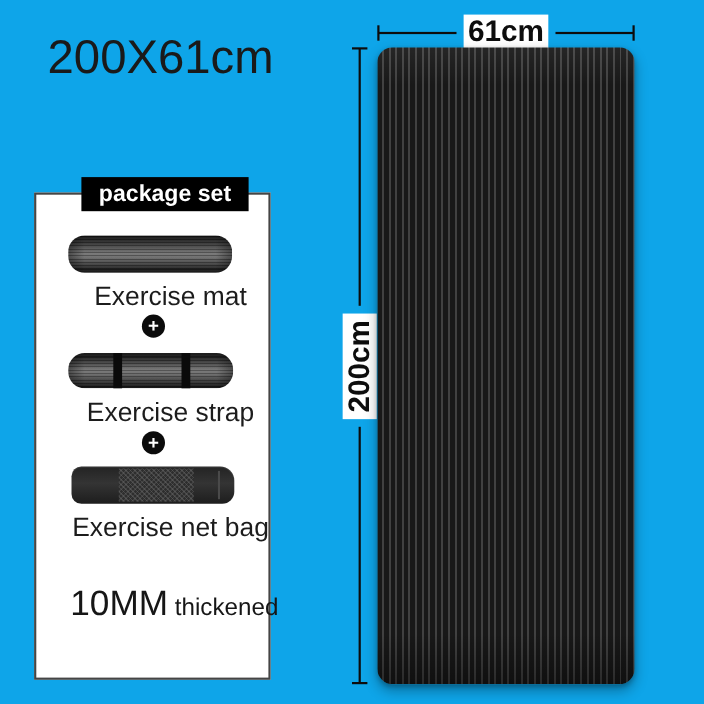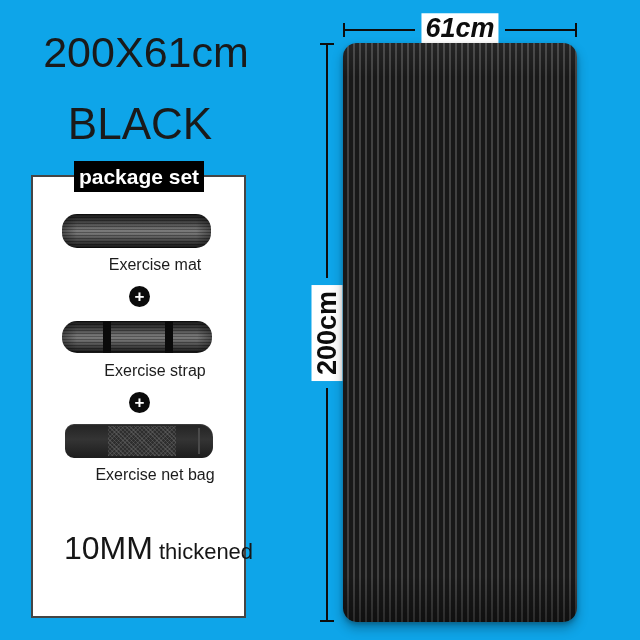--- a/index.html
+++ b/index.html
@@ -8,21 +8,21 @@
     font-family:"Liberation Sans", sans-serif;color:#151515;
   }
   .abs{position:absolute;}
 
   
   #size-title{left:28px;top:28px;width:236px;text-align:center;font-size:43px;line-height:48px;letter-spacing:0px;color:#1a1a1a;}
   #color-title{left:25px;top:100px;width:230px;text-align:center;font-size:44px;line-height:48px;color:#1a1a1a;}
 
   
   #package-box{left:31px;top:175px;width:215px;height:443px;border:2px solid #454545;box-sizing:border-box;background:#ffffff;}
-  #package-label{left:74px;top:161px;width:130px;height:31px;background:#000;color:#fff;
+  #package-label{left:74px;top:161px;width:152px;height:31px;background:#000;color:#fff;
     display:flex;align-items:center;justify-content:center;font-size:21px;font-weight:bold;}
 
   
   .cylinder{
     border-radius:15px;
     background:
       repeating-linear-gradient(to bottom, rgba(0,0,0,0.28) 0 1px, rgba(255,255,255,0.03) 1px 3px),
       linear-gradient(to right, rgba(0,0,0,0.40), rgba(0,0,0,0) 10%, rgba(0,0,0,0) 90%, rgba(0,0,0,0.40)),
       linear-gradient(to bottom, #101010 0%, #3a3a3a 22%, #767676 48%, #6f6f6f 58%, #333333 84%, #0e0e0e 100%);
   }
@@ -36,21 +36,21 @@
   #net-bag{left:65px;top:424px;width:148px;height:34px;border-radius:9px 13px 11px 9px;
     background:linear-gradient(to bottom,#232323 0%,#343434 45%,#1d1d1d 100%);
     box-shadow:inset 0 1px 1px rgba(255,255,255,0.12);}
   #net-bag-mesh{position:absolute;left:43px;top:2px;width:68px;height:30px;
     background:
       repeating-linear-gradient(45deg, rgba(120,120,120,0.35) 0 1px, transparent 1px 3px),
       repeating-linear-gradient(-45deg, rgba(110,110,110,0.30) 0 1px, transparent 1px 3px),
       #2e2e2e;}
   #net-bag-endcap{position:absolute;right:3px;top:4px;width:10px;height:26px;border-left:2px solid #4a4a4a;border-radius:0 10px 10px 0;}
 
-  .item-label{left:31px;width:248px;text-align:center;font-size:16px;color:#1c1c1c;}
+  .item-label{left:31px;width:248px;text-align:center;font-size:24px;color:#1c1c1c;}
   #item-label-0{top:256px;}
   #item-label-1{top:362px;}
   #item-label-2{top:466px;}
 
   .plus-badge{width:21px;height:21px;border-radius:50%;background:#0b0b0b;color:#ffffff;
     display:flex;align-items:center;justify-content:center;font-size:17px;font-weight:bold;line-height:1;}
   #plus-1{left:129px;top:286px;}
   #plus-2{left:129px;top:392px;}
 
   #thickness-line{left:31px;top:530px;width:215px;text-align:center;color:#161616;margin-left:20px;}
@@ -68,38 +68,37 @@
 
   
   .dim-text{font-weight:bold;font-size:27px;color:#0d0d0d;white-space:nowrap;background:#ffffff;}
   #dim-h{left:343px;top:22px;width:234px;height:16px;}
   #dim-h .tick{position:absolute;top:1px;width:2px;height:14px;background:#0d0d0d;}
   #dim-h .tick.left{left:0;}
   #dim-h .tick.right{right:0;}
   #dim-h .line{position:absolute;top:7px;height:2px;background:#0d0d0d;width:calc(50% - 46px);}
   #dim-h .line.left{left:1px;}
   #dim-h .line.right{right:1px;}
-  #dim-h .dim-text{position:absolute;left:50%;top:50%;transform:translate(-50%,-54%);padding:0 4px;font-style:italic;}
+  #dim-h .dim-text{position:absolute;left:50%;top:50%;transform:translate(-50%,-54%);padding:0 4px;}
 
   #dim-v{left:319px;top:43px;width:16px;height:579px;}
   #dim-v .tick{position:absolute;left:1px;width:14px;height:2px;background:#0d0d0d;}
   #dim-v .tick.top{top:0;}
   #dim-v .tick.bottom{bottom:0;}
   #dim-v .line{position:absolute;left:7px;width:2px;background:#0d0d0d;height:calc(50% - 56px);}
   #dim-v .line.top{top:1px;}
   #dim-v .line.bottom{bottom:1px;}
   #dim-v .dim-text{position:absolute;left:50%;top:50%;transform:translate(-50%,-50%) rotate(-90deg);padding:0 6px;}
 </style>
 </head>
 <body>
 
 <div id="stage">
 
   <div class="abs" id="size-title">200X61cm</div>
-  <div class="abs" id="color-title">BLACK</div>
 
   <div class="abs" id="package-box"></div>
   <div class="abs" id="package-label">package set</div>
 
   <div class="abs cylinder" id="cyl-exercise"></div>
   <div class="abs item-label" id="item-label-0">Exercise mat</div>
 
   <div class="abs plus-badge" id="plus-1">+</div>
 
   <div class="abs cylinder" id="cyl-strap">

